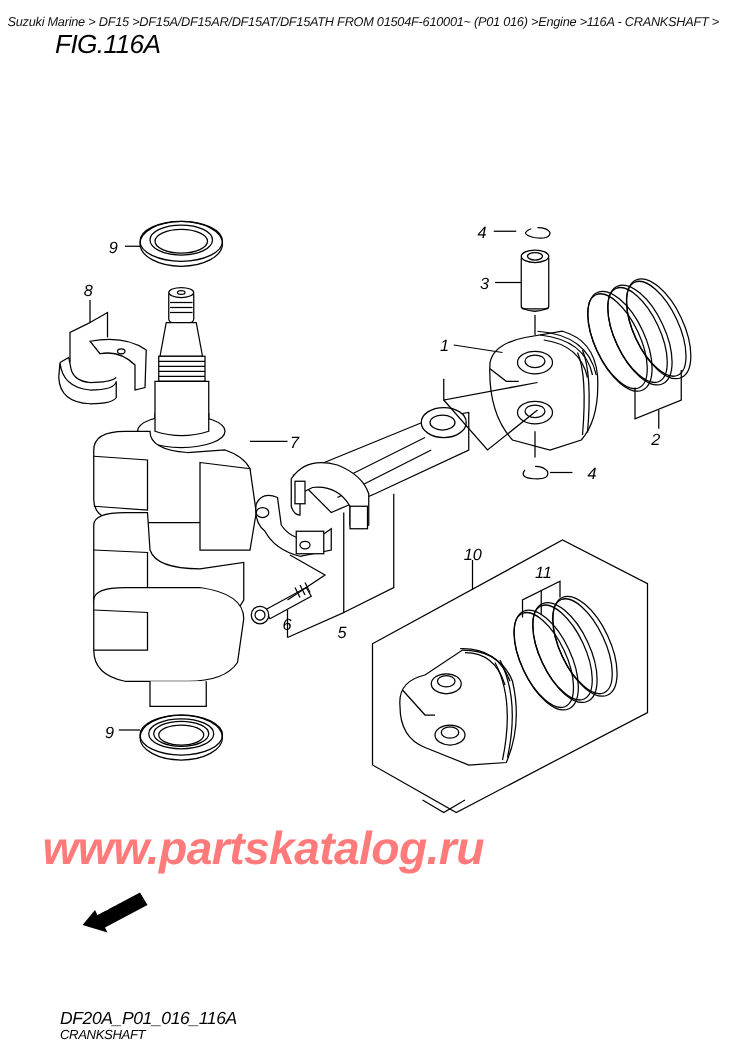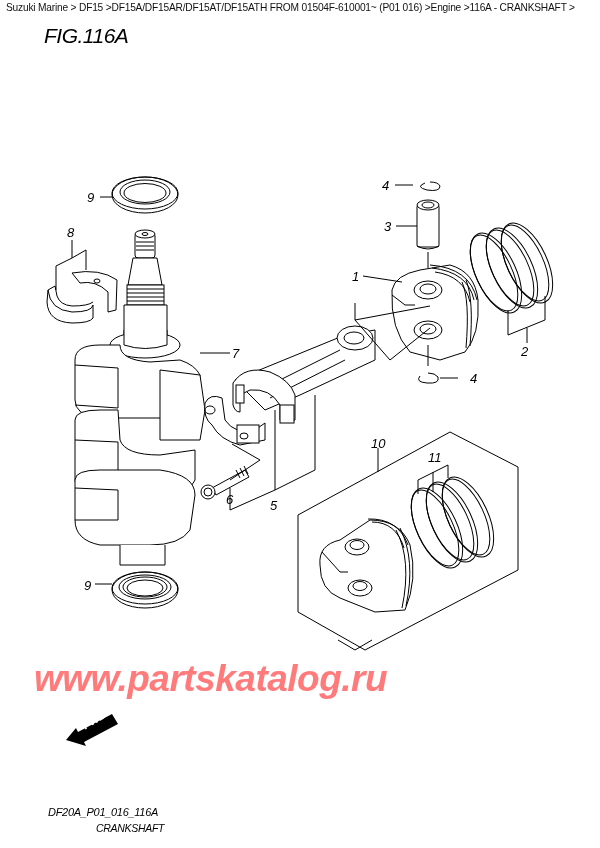--- a/index.html
+++ b/index.html
@@ -1,24 +1,24 @@
 <!DOCTYPE html>
 <html><head>
 <meta charset="utf-8">
 <style>
   html, body { margin: 0; padding: 0; background: #ffffff; }
   body { width: 600px; height: 848px; position: relative; overflow: hidden; font-family: "Liberation Sans", sans-serif; color: #000; }
-  .breadcrumb { position: absolute; left: 6px; top: 2px; font-size: 10.2px; letter-spacing: -0.2px; white-space: nowrap; color: #111; }
+  .breadcrumb { position: absolute; left: 6px; top: 13px; font-size: 10.2px; letter-spacing: -0.2px; white-space: nowrap; color: #111; font-style: italic; }
   .breadcrumb a { color: #111; text-decoration: none; }
   .fig-title { position: absolute; left: 44px; top: 24px; font-size: 21px; font-style: italic; font-weight: normal; letter-spacing: -0.5px; font-family: "Liberation Sans", sans-serif; }
   svg.diagram { position: absolute; left: 0; top: 0; }
   .callout { font-family: "Liberation Sans", sans-serif; font-style: italic; font-size: 13px; fill: #000; }
   .watermark { position: absolute; left: 34px; top: 658px; font-family: "Liberation Sans", sans-serif; font-weight: 900; font-style: italic; font-size: 37px; color: #ff7b7b; letter-spacing: -0.5px; text-align: center; }
-  .footer-code { position: absolute; left: 48px; top: 806px; font-size: 11px; font-style: italic; letter-spacing: -0.3px; }
-  .footer-name { position: absolute; left: 48px; top: 822px; font-size: 10.5px; font-style: italic; letter-spacing: -0.3px; margin-left: 48px; }
+  .footer-code { position: absolute; left: 48px; top: 806px; font-size: 14px; font-style: italic; letter-spacing: -0.3px; }
+  .footer-name { position: absolute; left: 48px; top: 822px; font-size: 10.5px; font-style: italic; letter-spacing: -0.3px; }
   .fwd { position: absolute; left: 62px; top: 710px; width: 62px; height: 40px; }
   .fwd-label { position: absolute; left: 80px; top: 721px; color: #fff; font-size: 11px; font-weight: bold; transform: rotate(-30deg); transform-origin: left top; }
 </style>
 </head>
 <body>
 
 <div class="breadcrumb">
   <a>Suzuki Marine</a><span> &gt; </span><a>DF15</a><span> &gt;</span><a>DF15A/DF15AR/DF15AT/DF15ATH FROM 01504F-610001~ (P01 016)</a><span> &gt;</span><a>Engine</a><span> &gt;</span><a>116A - CRANKSHAFT</a><span> &gt;</span>
 </div>
 

